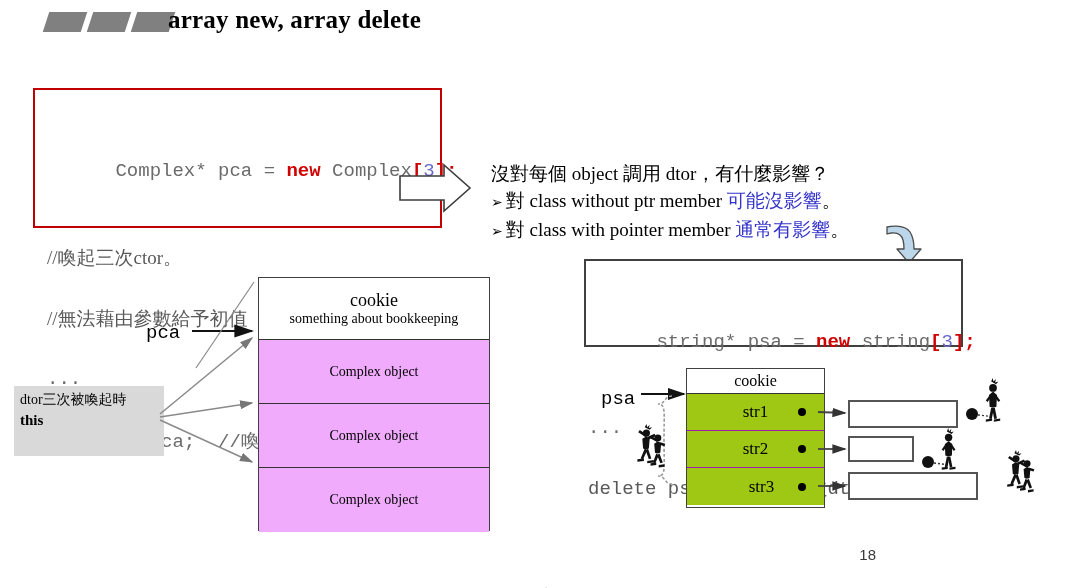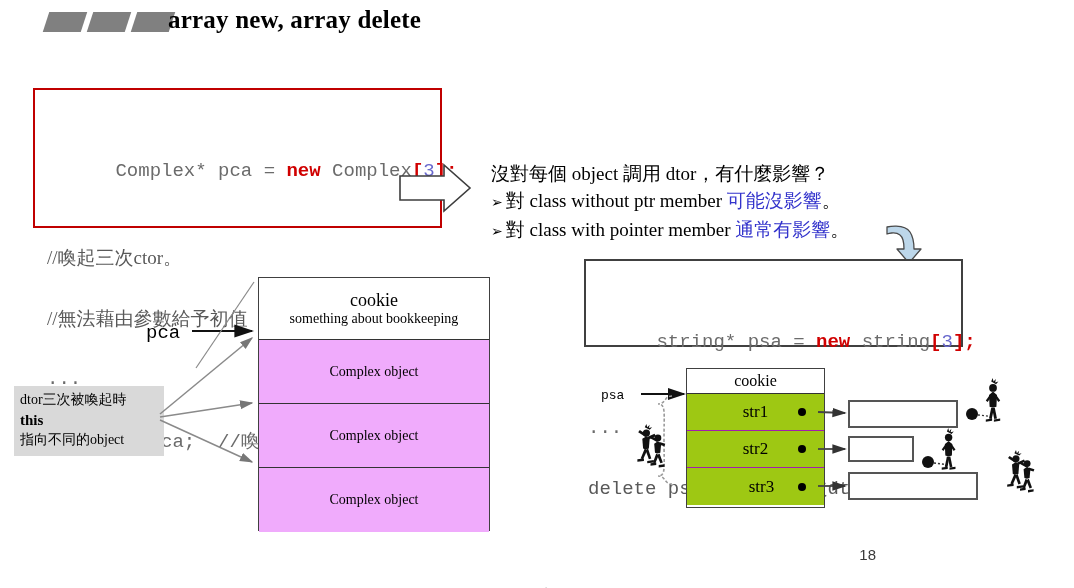--- a/index.html
+++ b/index.html
@@ -58,21 +58,21 @@
   .cookie-t1{font-size:18px;color:#000;line-height:20px;}
   .cookie-t2{font-size:14px;color:#000;line-height:18px;}
   .obj-cell{box-sizing:border-box;width:100%;height:64px;background:#f0abfc;
       border-bottom:1px solid #333;display:flex;align-items:center;justify-content:center;
       font-size:14px;color:#000;}
   .obj-cell.last{border-bottom:none;}
 
   
   .pca-label{position:absolute;left:146px;top:322px;font-size:19px;color:#000;
       font-family:"Liberation Mono","DejaVu Sans Mono",monospace;}
-  .psa-label{position:absolute;left:601px;top:388px;font-size:13px;color:#000;
+  .psa-label{position:absolute;left:601px;top:388px;font-size:19px;color:#000;
       font-family:"Liberation Mono","DejaVu Sans Mono",monospace;}
 
   .this-note{position:absolute;left:14px;top:386px;width:150px;height:70px;
       background:#d9d9d9;padding:4px 6px;box-sizing:border-box;
       font-family:"Liberation Serif","DejaVu Serif",serif;}
   .this-note div{font-size:14px;line-height:20px;color:#000;}
   .this-note .b{font-weight:bold;font-size:15px;}
 
   
   #mem-string{position:absolute;left:686px;top:368px;width:139px;height:140px;
@@ -161,21 +161,20 @@
     </div>
     <div class="obj-cell">Complex object</div>
     <div class="obj-cell">Complex object</div>
     <div class="obj-cell last">Complex object</div>
   </div>
   <div class="pca-label">pca</div>
 
   <div class="this-note">
     <div>dtor三次被喚起時</div>
     <div class="b">this</div>
-    <div>指向不同的object</div>
   </div>
 
   <div id="mem-string">
     <div class="cookie2">cookie</div>
     <div class="str-cell">
       <span>str1</span>
       <span class="dot"></span>
     </div>
     <div class="str-cell">
       <span>str2</span>

